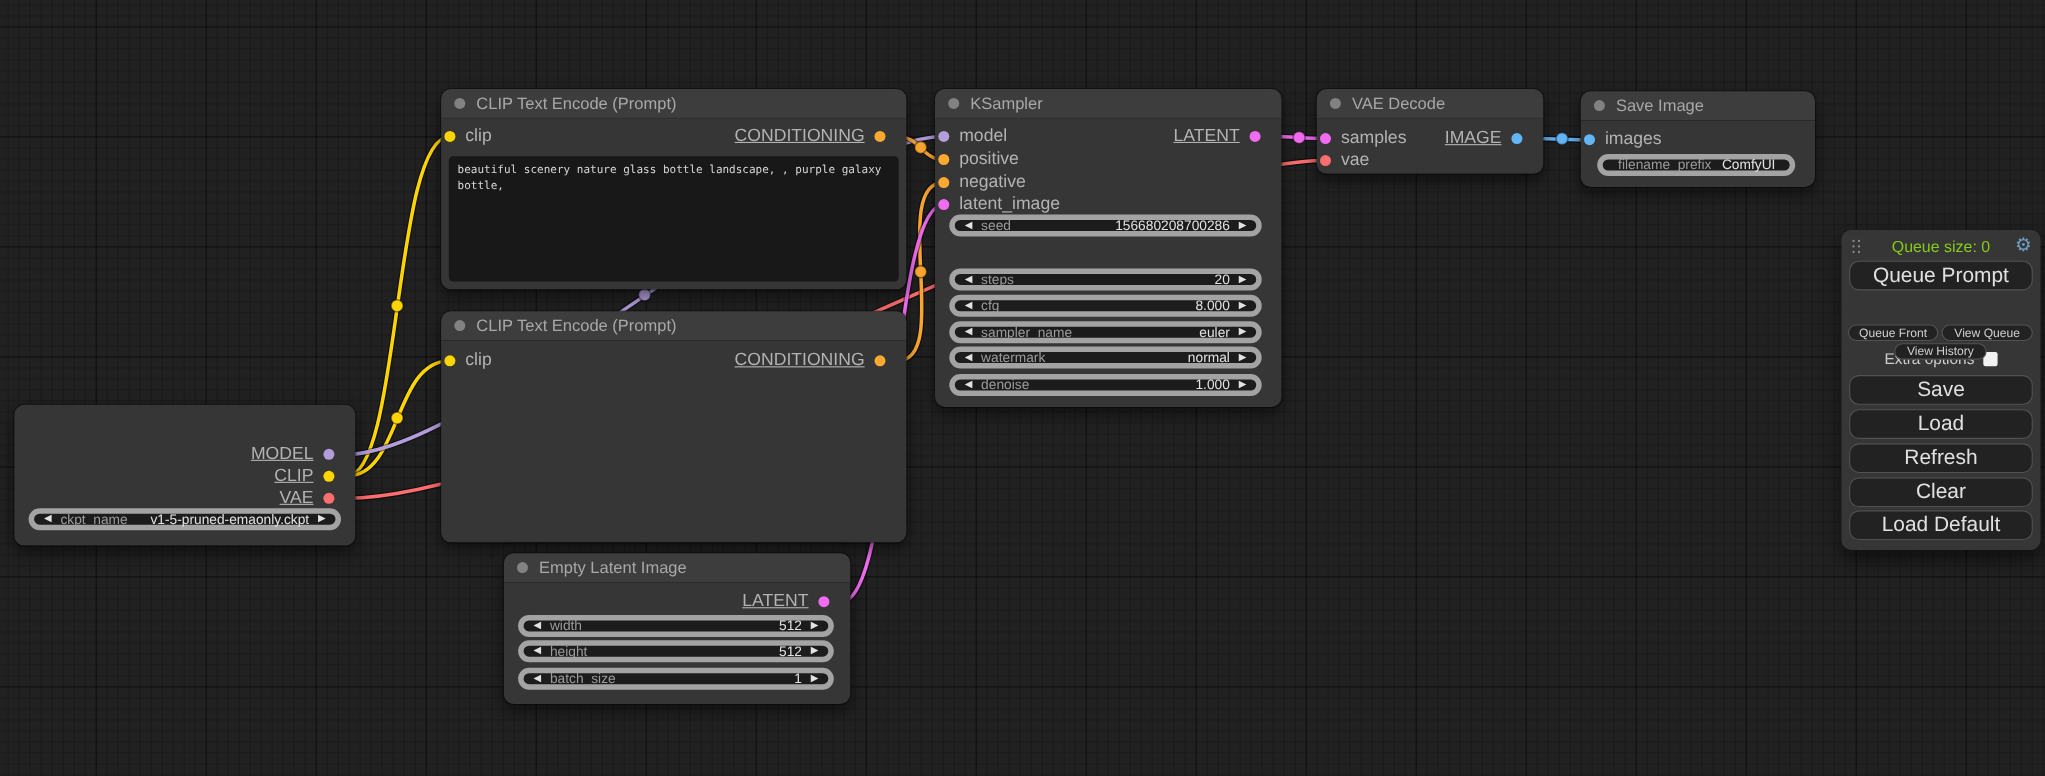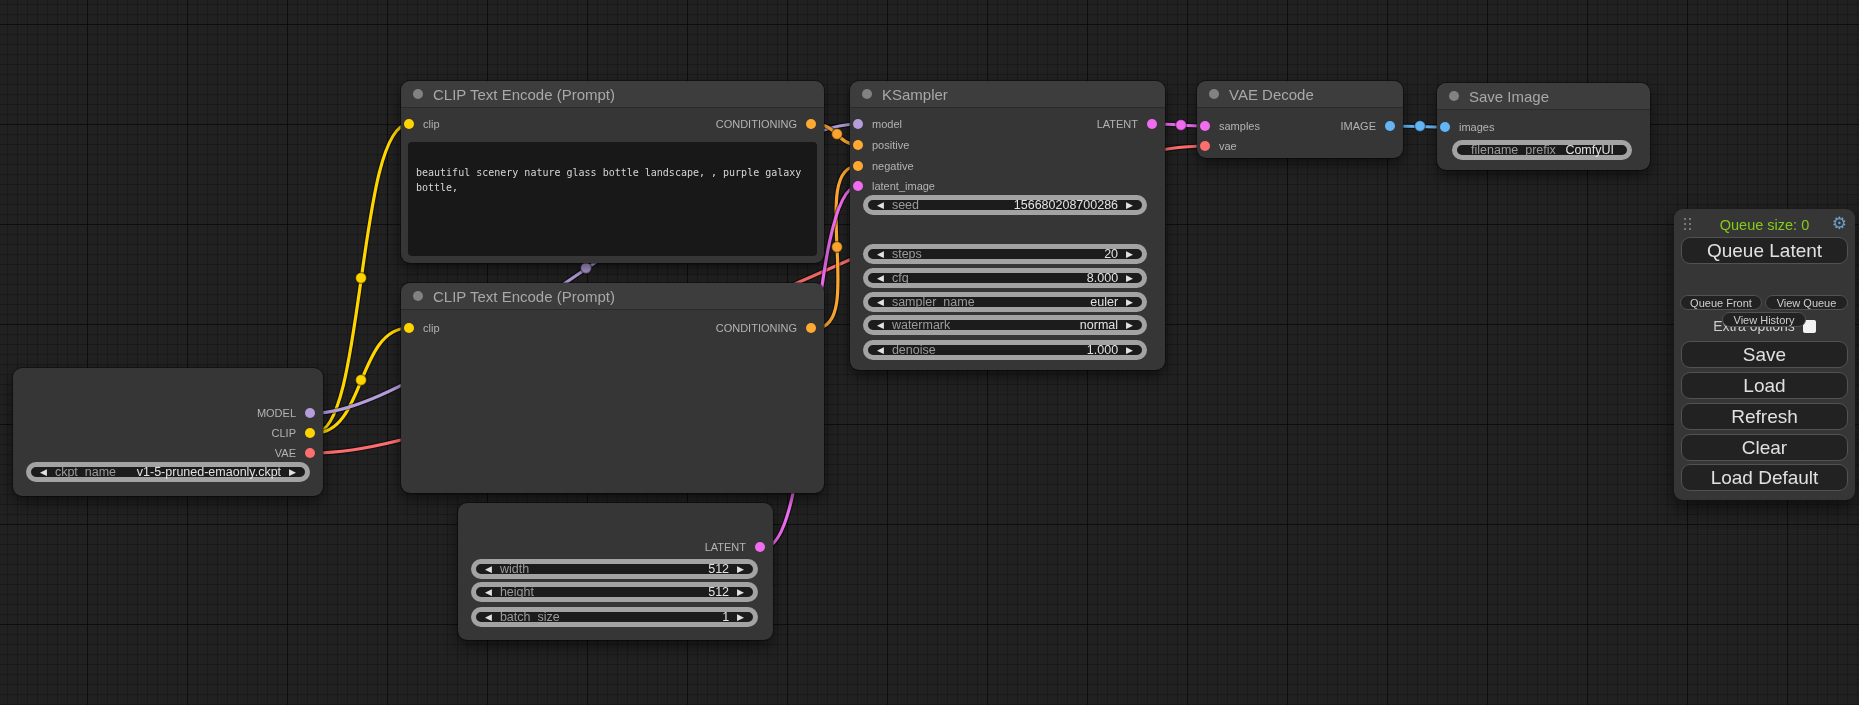--- a/index.html
+++ b/index.html
@@ -21,38 +21,38 @@
     box-shadow:0 6px 14px rgba(0,0,0,.5);outline:1px solid rgba(0,0,0,.35);
   }
   .ntitle{
     height:26px;background:#3d3d3d;border-radius:9px 9px 0 0;
     display:flex;align-items:center;gap:10px;padding:0 12px;
     color:#a8a8a8;font-size:15px;border-bottom:1px solid rgba(0,0,0,.3);
     white-space:nowrap;
   }
   .tdot{width:10px;height:10px;border-radius:50%;background:#828282;flex:0 0 auto;}
   .port{position:absolute;height:16px;display:flex;align-items:center;gap:9px;
-        font-size:11px;color:#b3b3b3;white-space:nowrap;}
+        font-size:16px;color:#b3b3b3;white-space:nowrap;}
   .port.in{left:3px;}
-  .port.out{right:8px;flex-direction:row-reverse;}
+  .port.out{right:19px;flex-direction:row-reverse;text-decoration:underline;}
   .pdot{width:10px;height:10px;border-radius:50%;background:#888;flex:0 0 auto;}
   .widget{
     position:absolute;height:20px;box-sizing:border-box;
     background:#1c1c1c;border:5px solid #a3a3a3;border-radius:10px;
     display:flex;align-items:center;gap:8px;padding:0 9px;
     font-size:12.5px;white-space:nowrap;
   }
   .arr{font-family:"DejaVu Sans",sans-serif;font-size:9px;color:#e2e2e2;flex:0 0 auto;}
   .wlabel{color:#9c9c9c;}
   .wvalue{margin-left:auto;color:#e2e2e2;}
   .toggle-dot{width:13px;height:13px;border-radius:50%;background:#8ea3c0;flex:0 0 auto;margin-right:-3px;}
   .ta{
     position:absolute;background:#181818;border-radius:4px;
     color:#d6d6d6;font-family:"DejaVu Sans Mono",monospace;font-size:10px;
-    line-height:1.45;padding:24px 8px;box-sizing:border-box;
+    line-height:1.45;padding:6px 8px;box-sizing:border-box;
     white-space:pre-wrap;word-break:break-word;
   }
   
   #panel{position:absolute;left:1674px;top:209px;width:181px;height:291px;z-index:3;
          background:#363636;border-radius:9px;box-shadow:0 8px 18px rgba(0,0,0,.55);}
   .btn{position:absolute;box-sizing:border-box;background:#222;border:1px solid #525252;
        border-radius:9px;color:#e0e0e0;display:flex;align-items:center;justify-content:center;
        white-space:nowrap;}
   .btn.big{left:7px;width:167px;height:27px;font-size:19px;}
   .btn.small{height:15px;font-size:11px;color:#cfcfcf;border-radius:8px;}
@@ -165,20 +165,24 @@
     <span class="pdot" style="background: rgb(255, 213, 0);"></span>
     <span>clip</span>
   </div>
   <div class="port out" style="top:37px">
     <span class="pdot" style="background: rgb(255, 169, 49);"></span>
     <span>CONDITIONING</span>
   </div>
 </div>
 
 <div class="node" style="left:458px;top:503px;width:315px;height:137px">
+  <div class="ntitle">
+    <span class="tdot"></span>
+    <span>Empty Latent Image</span>
+  </div>
   <div class="port out" style="top:36px">
     <span class="pdot" style="background: rgb(242, 108, 242);"></span>
     <span>LATENT</span>
   </div>
   <div class="widget" style="left:13px;top:56px;width:287px">
     <span class="arr">◀</span>
     <span class="wlabel">width</span>
     <span class="wvalue">512</span>
     <span class="arr">▶</span>
   </div>
@@ -297,21 +301,21 @@
   <span id="handle">
       <i></i>
       <i></i>
       <i></i>
       <i></i>
       <i></i>
       <i></i>
     </span>
   <div id="queue-size">Queue size: 0</div>
   <span id="gear" style="color: rgb(111, 159, 200);">⚙</span>
-  <div class="btn big" style="top:28px">Queue Latent</div>
+  <div class="btn big" style="top:28px">Queue Prompt</div>
   <div id="extra-row">
     <span>Extra options</span>
     <span id="extra-checkbox"></span>
   </div>
   <div class="btn small" style="left:6px;top:86px;width:82px">Queue Front</div>
   <div class="btn small" style="left:91px;top:86px;width:83px">View Queue</div>
   <div class="btn small" style="left:48px;top:103px;width:84px">View History</div>
   <div class="btn big" style="top:132px">Save</div>
   <div class="btn big" style="top:163px">Load</div>
   <div class="btn big" style="top:194px">Refresh</div>

